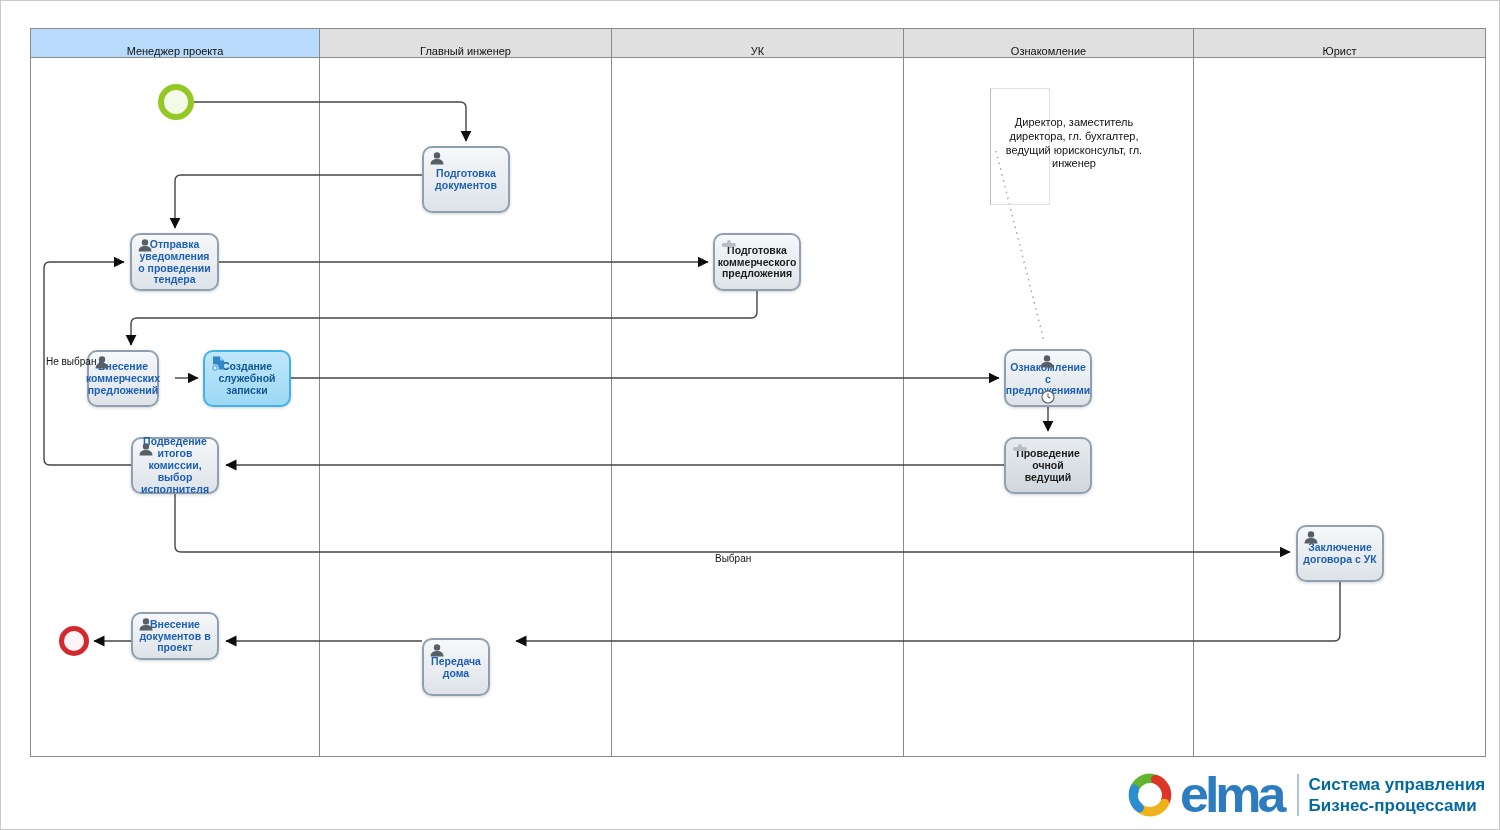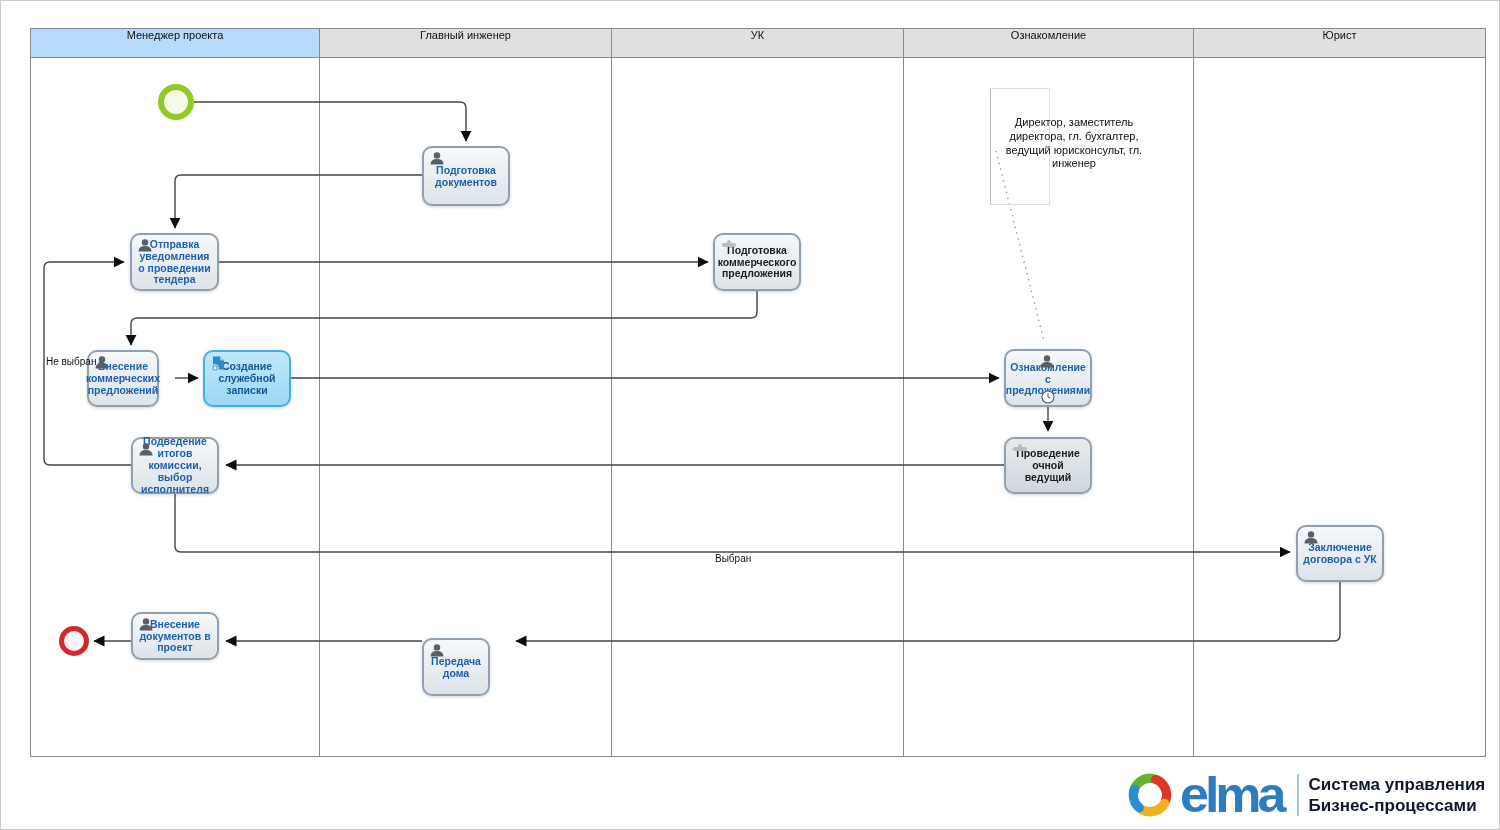--- a/index.html
+++ b/index.html
@@ -6,21 +6,21 @@
   html,body { background:#ffffff; }
   body { font-family:"Liberation Sans", sans-serif; }
   .page {
     position:relative; width:1500px; height:830px; background:#fff;
     box-shadow: inset 0 0 0 1px #c9c9c9; overflow:hidden;
   }
   
   .pool-border { position:absolute; left:30px; top:28px; width:1456px; height:729px;
     border:1px solid #8a8a8a; }
   .lane-header { position:absolute; top:28px; height:30px; border:1px solid #8a8a8a;
-    background:#e0e0e0; display:flex; align-items:flex-start; justify-content:center;
+    background:#e0e0e0; display:flex; align-items:flex-end; justify-content:center;
     font-size:11px; color:#111; }
   .lane-header.hl { background:#b8dafb; }
   .lane-div { position:absolute; top:58px; width:1px; height:699px; background:#8a8a8a; }
 
   
   svg.wires { position:absolute; left:0; top:0; width:1500px; height:830px; pointer-events:none; }
   .wire { fill:none; stroke:#454545; stroke-width:1.4px; }
   .assoc { fill:none; stroke:#9a9a9a; stroke-width:1.3px; stroke-dasharray:1.5 4.5; }
 
   
@@ -45,21 +45,21 @@
   .annotation-bracket { position:absolute; left:990px; top:88px; width:60px; height:117px;
     border:1px solid #e0e0e0; border-left:1px solid #bdbdbd; }
   .annotation-text { position:absolute; left:996px; top:116px; width:156px;
     font-size:11px; color:#111; text-align:center; line-height:1.25; }
 
   
   .logo { position:absolute; left:1124px; top:766px; height:58px; display:flex; align-items:center; }
   .logo-word { font-size:52px; font-weight:800; color:#2e7cc0; letter-spacing:-4px;
     line-height:1; margin-left:4px; transform:scaleY(.95); }
   .logo-sep { width:2px; height:42px; background:#a9c4dd; margin:0 10px 0 14px; }
-  .logo-tag { font-size:17px; font-weight:bold; color:#0f172a; line-height:1.25; }
+  .logo-tag { font-size:17px; font-weight:bold; color:#0369a1; line-height:1.25; }
 </style>
 </head>
 <body>
 
 <div class="page">
 
   <div class="pool-border"></div>
   <div class="lane-header hl" style="left:30px; width:290px;">
       <span>Менеджер проекта</span>
     </div>
@@ -98,21 +98,21 @@
     <path class="wire" marker-end="url(#arw)" d="M175,494 L175,546 Q175,552 181,552 L1290,552"></path>
     <path class="wire" marker-end="url(#arw)" d="M1340,582 L1340,635 Q1340,641 1334,641 L516,641"></path>
     <path class="wire" marker-end="url(#arw)" d="M422,641 L226,641"></path>
     <path class="wire" marker-end="url(#arw)" d="M131,641 L94,641"></path>
     <path class="assoc" d="M996,151 L1044,341"></path>
   </svg>
 
   <div class="event-start"></div>
   <div class="event-end"></div>
 
-  <div class="task" style="left:422px; top:146px; width:88px; height:60px;">
+  <div class="task" style="left:422px; top:146px; width:88px; height:67px;">
     <svg class="node-icon" width="14" height="13" viewBox="0 0 14 13">
         <circle cx="7" cy="3.4" r="3.2" fill="#565f66"></circle>
         <path d="M0.5,12.5 Q0.5,7 7,7 Q13.5,7 13.5,12.5 Z" fill="#565f66"></path>
       </svg>
     <span>Подготовка документов</span>
   </div>
 
   <div class="task" style="left:130px; top:233px; width:89px; height:58px;">
     <svg class="node-icon" width="14" height="13" viewBox="0 0 14 13">
         <circle cx="7" cy="3.4" r="3.2" fill="#565f66"></circle>

